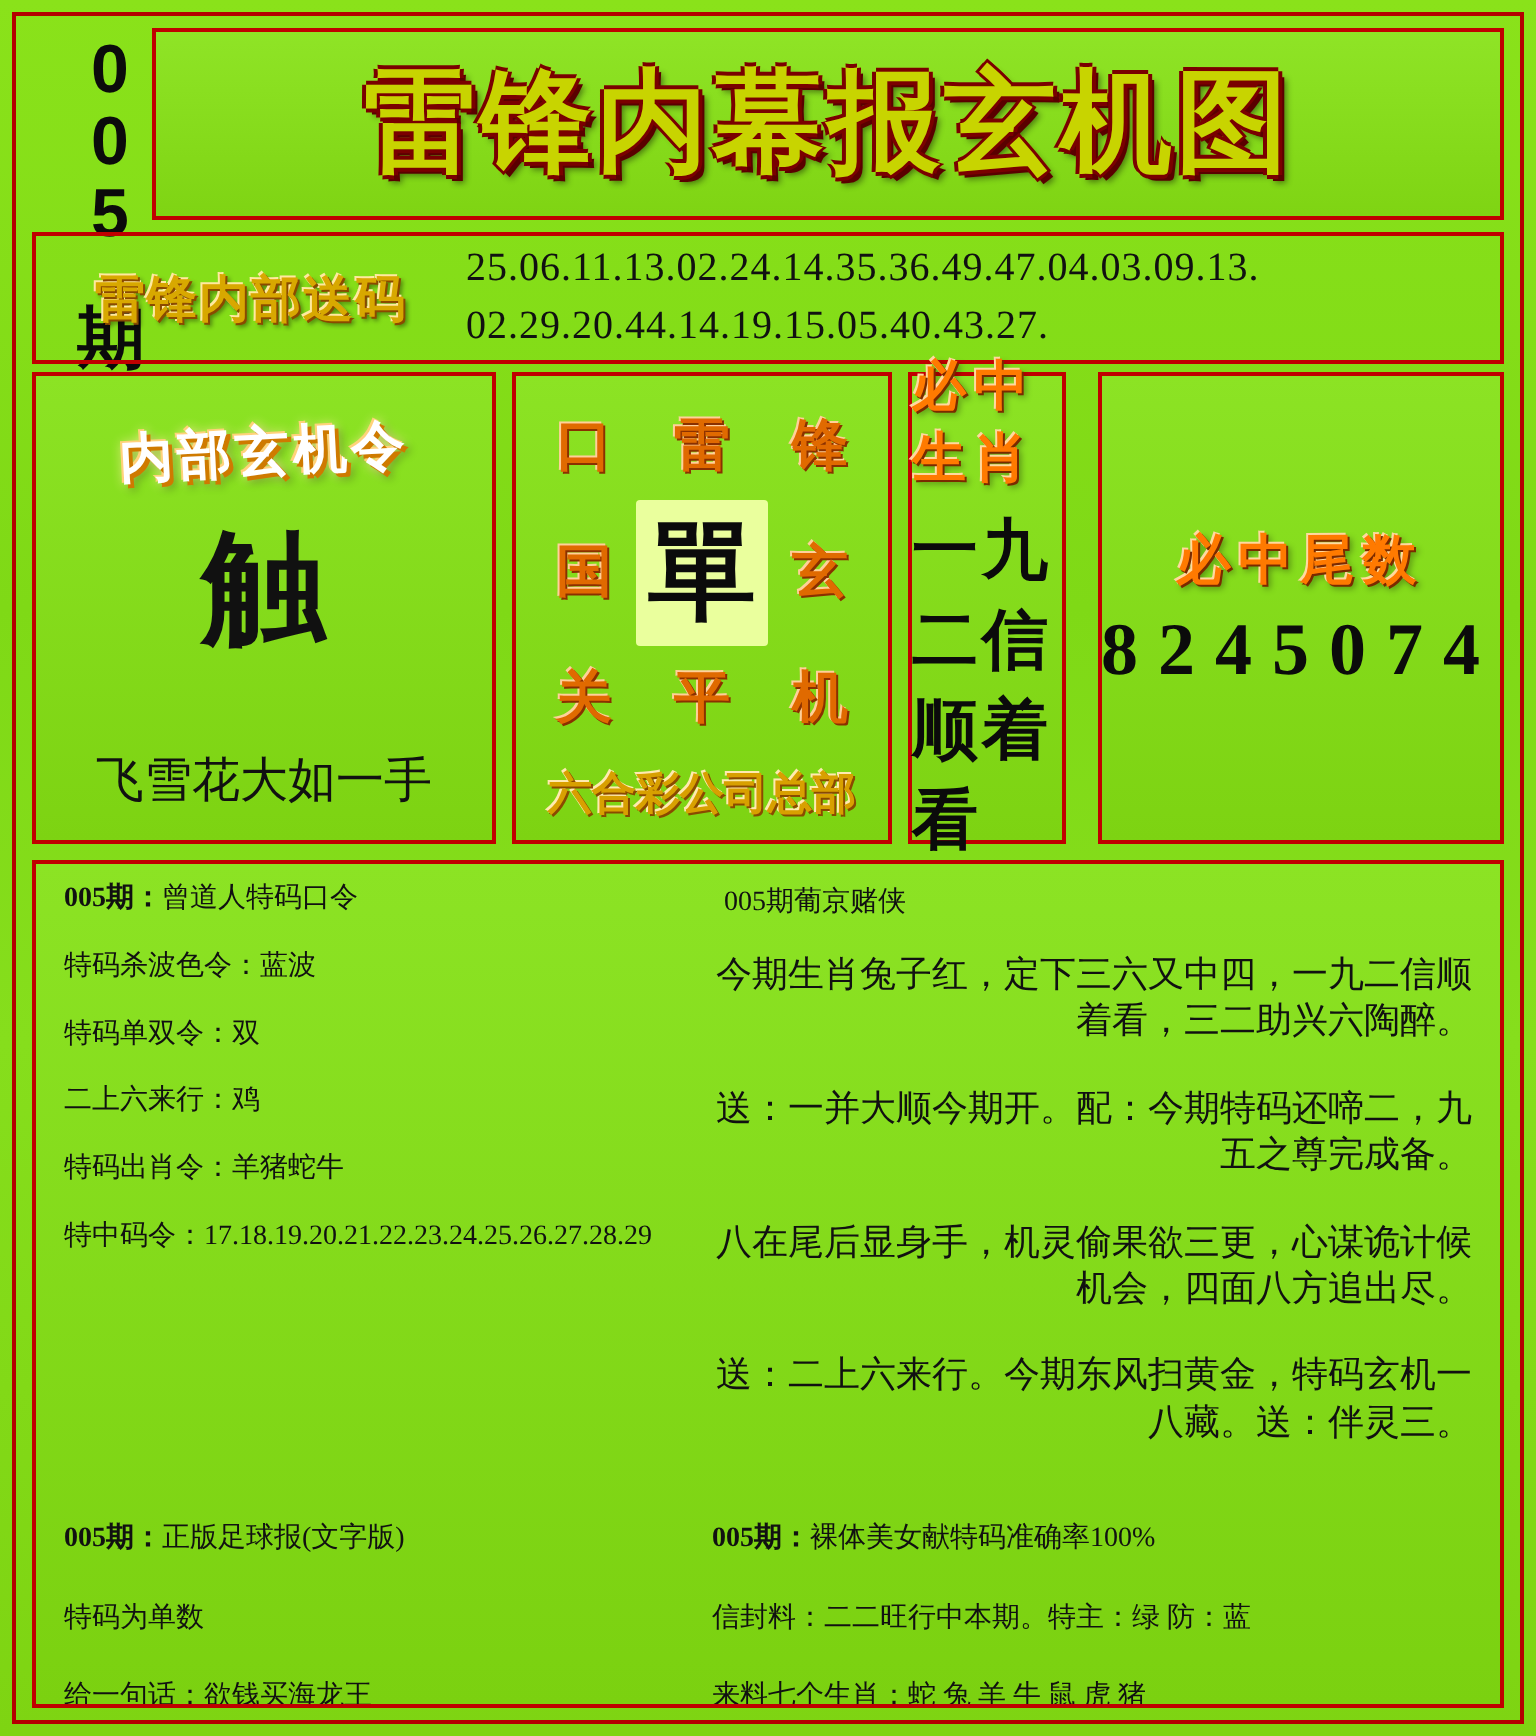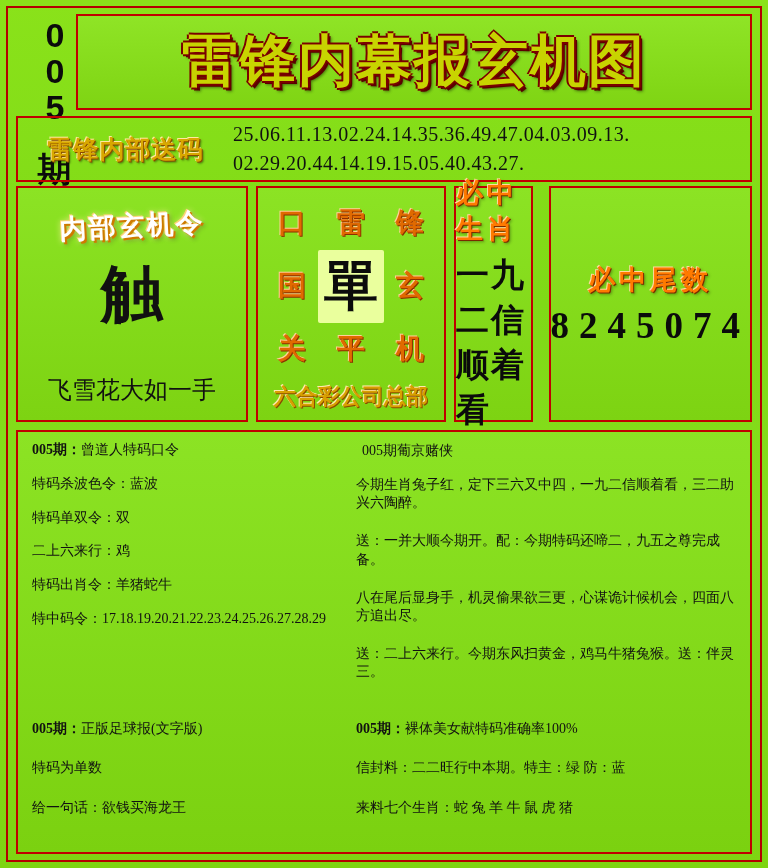--- a/index.html
+++ b/index.html
@@ -245,24 +245,25 @@
     line-height: 1.2;
   }
   .kv b { font-weight: bold; }
   .right-head {
     font-size: 14px;
     color: #111;
     margin: 0 0 16px 0;
     padding-left: 6px;
   }
   .right-line {
-    font-size: 14px;
+    font-size: 18px;
     color: #111;
     margin: 0 0 20px 0;
     line-height: 1.3;
+    text-align: right;
   }
   .lower {
     display: flex;
     gap: 14px;
     margin-top: 18px;
   }
   .lower-left { width: 310px; }
   .lower-right { flex: 1; }
   .lower-line {
     font-size: 14px;
@@ -339,21 +340,21 @@
         <p class="kv">二上六来行：鸡</p>
         <p class="kv">特码出肖令：羊猪蛇牛</p>
         <p class="kv nowrap">特中码令：17.18.19.20.21.22.23.24.25.26.27.28.29</p>
       </div>
 
       <div class="col-right">
         <p class="right-head">005期葡京赌侠</p>
         <p class="right-line">今期生肖兔子红，定下三六又中四，一九二信顺着看，三二助兴六陶醉。</p>
         <p class="right-line">送：一并大顺今期开。配：今期特码还啼二，九五之尊完成备。</p>
         <p class="right-line">八在尾后显身手，机灵偷果欲三更，心谋诡计候机会，四面八方追出尽。</p>
-        <p class="right-line">送：二上六来行。今期东风扫黄金，鸡马牛猪兔猴。送：伴灵三。</p>
+        <p class="right-line">送：二上六来行。今期东风扫黄金，特码玄机一八藏。送：伴灵三。</p>
       </div>
     </div>
 
     <div class="lower">
       <div class="lower-left">
         <p class="lower-line">
           <b>005期：</b><span>正版足球报(文字版)</span>
         </p>
         <p class="lower-line">特码为单数</p>
         <p class="lower-line">给一句话：欲钱买海龙王</p>

